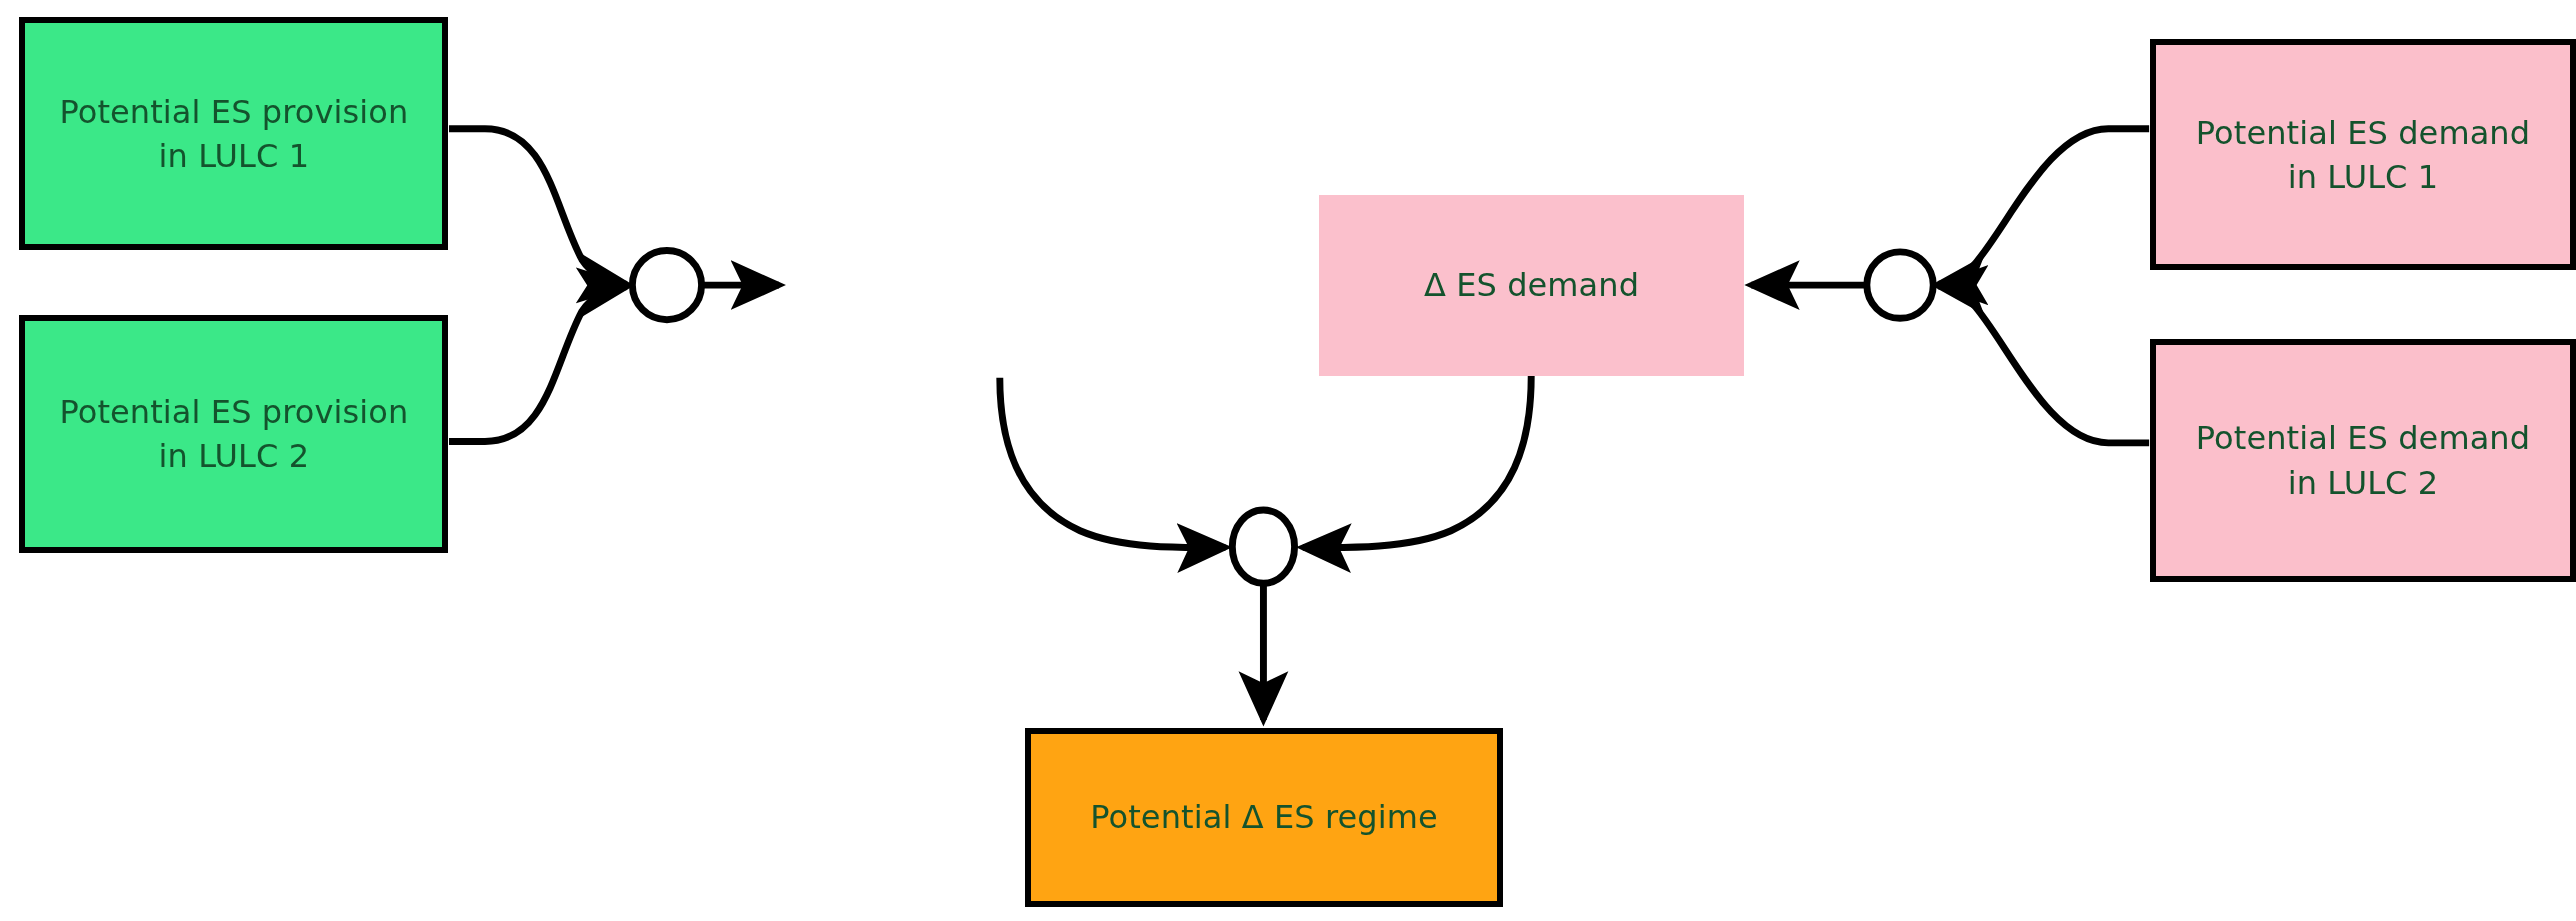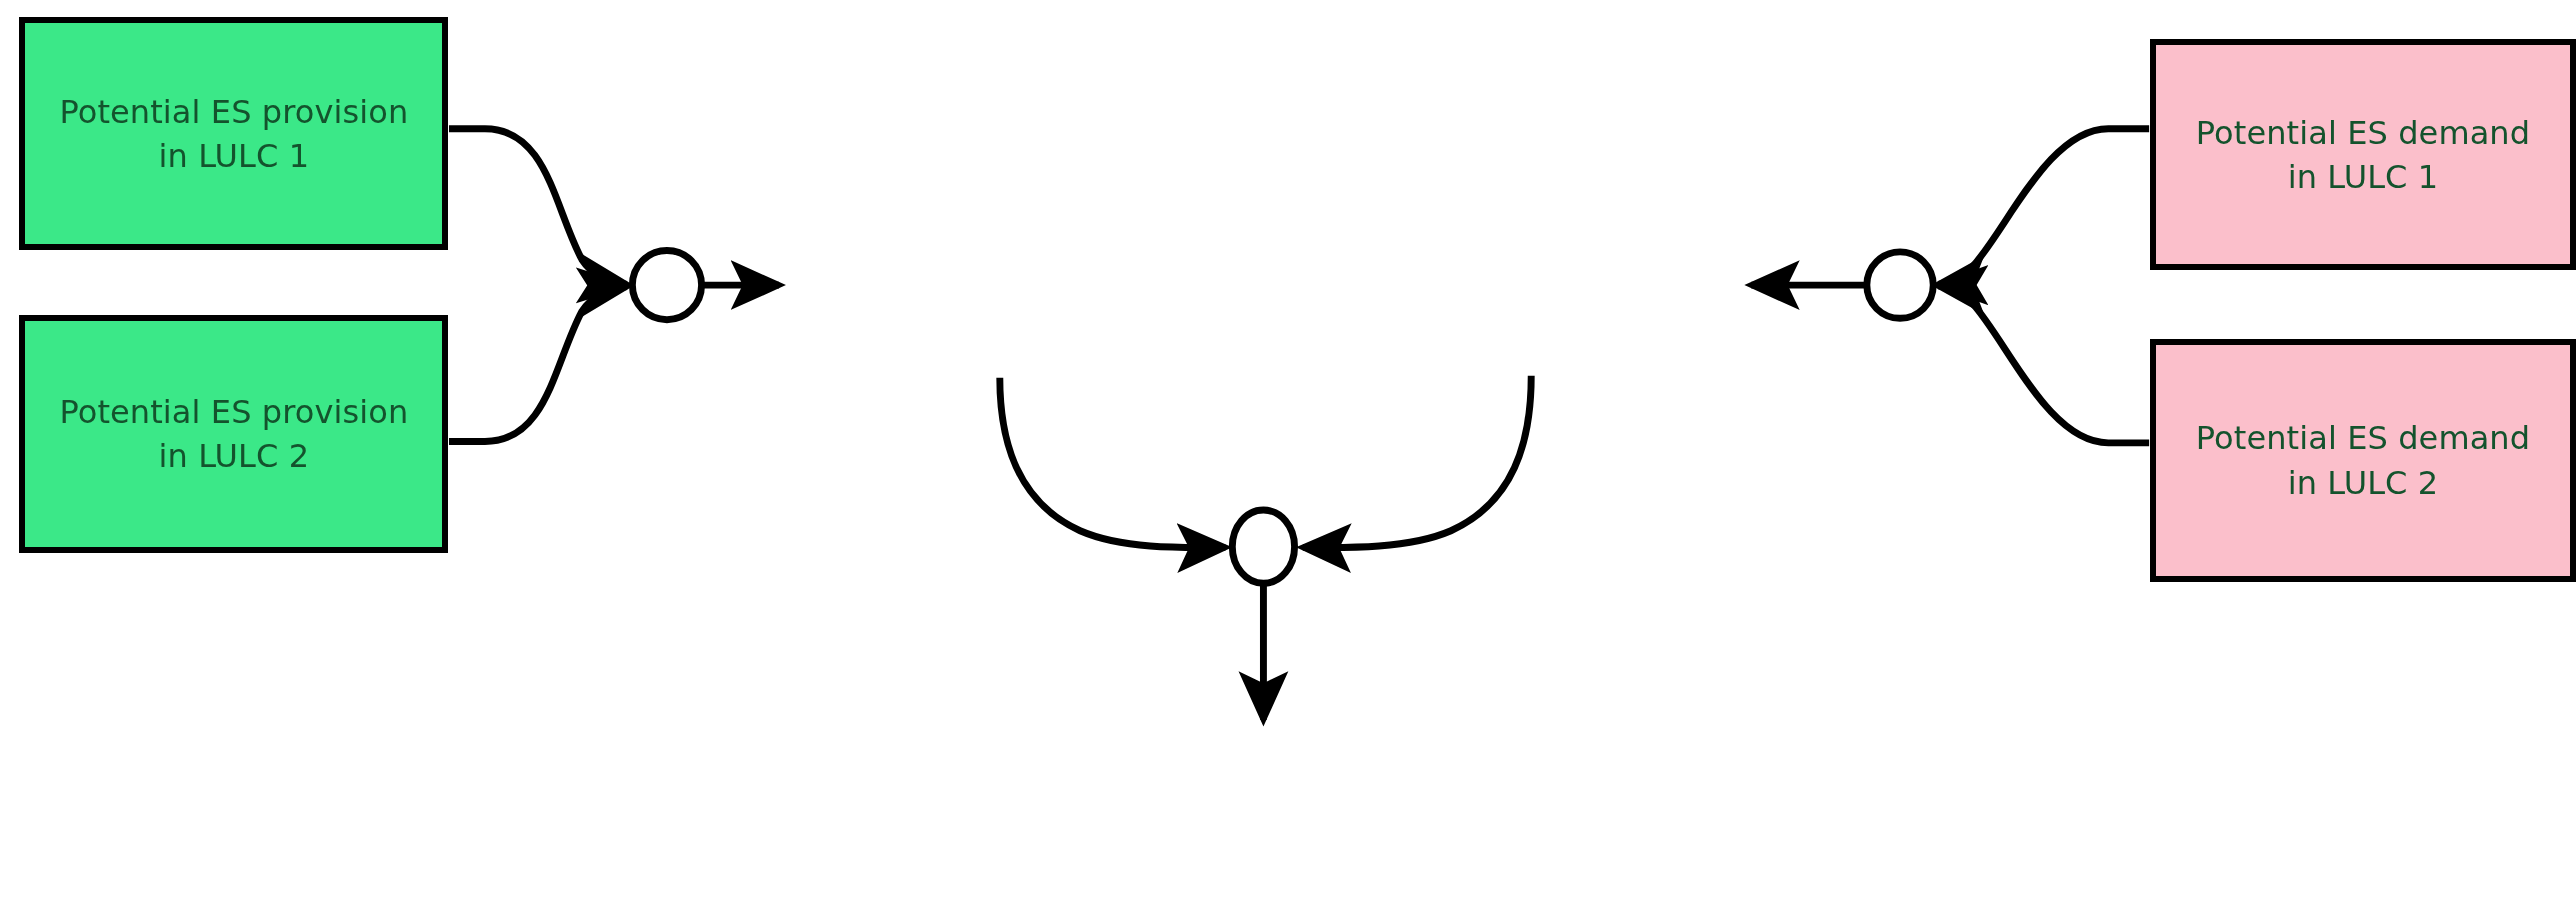--- a/index.html
+++ b/index.html
@@ -103,26 +103,32 @@
     <span class="node-label">Potential ES provision
 in LULC 1</span>
   </div>
 
   <div class="node bordered node-green" id="node-provision-lulc2">
     <span class="node-label">Potential ES provision
 in LULC 2</span>
   </div>
 
 
+  <div class="node node-pink-mid" id="node-delta-demand">
+    <span class="node-label">Δ ES demand</span>
+  </div>
 
   <div class="node bordered node-pink" id="node-demand-lulc1">
     <span class="node-label">Potential ES demand
 in LULC 1</span>
   </div>
 
   <div class="node bordered node-pink" id="node-demand-lulc2">
     <span class="node-label">Potential ES demand
 in LULC 2</span>
   </div>
 
+  <div class="node bordered node-orange" id="node-regime">
+    <span class="node-label">Potential Δ ES regime</span>
+  </div>
 
 </div>
 
 
 </body></html>

